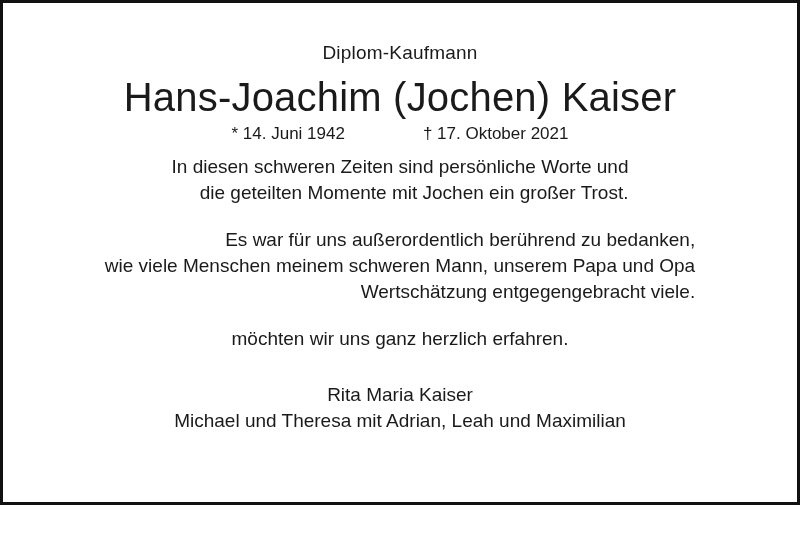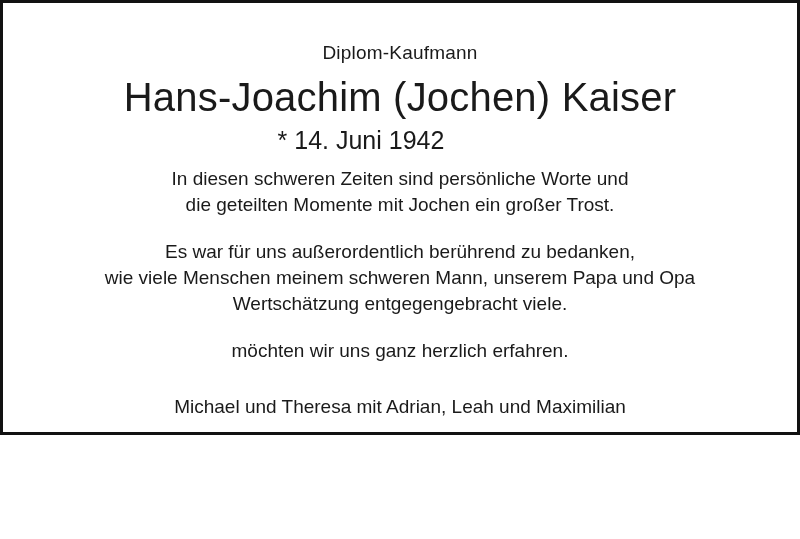--- a/index.html
+++ b/index.html
@@ -10,21 +10,21 @@
   body {
     width: 800px;
     height: 539px;
     font-family: "Liberation Sans", sans-serif;
     color: #1a1a1a;
     overflow: hidden;
   }
   .notice {
     position: relative;
     width: 800px;
-    height: 435px;
+    height: 505px;
     box-sizing: border-box;
     background: #ffffff;
     border: 3px solid #111111;
     padding: 0;
   }
   .notice-inner {
     position: absolute;
     left: 0;
     right: 0;
     top: 0;
@@ -39,39 +39,39 @@
     font-size: 19px;
     line-height: 24px;
     letter-spacing: 0.2px;
     margin-bottom: 8px;
   }
   .name {
     font-size: 40px;
     line-height: 48px;
     font-weight: 400;
     letter-spacing: 0.2px;
-    margin-bottom: 6px;
     white-space: nowrap;
   }
   .dates {
     display: flex;
     justify-content: center;
     align-items: flex-end;
-    font-size: 25px;
+    font-size: 17px;
     line-height: 26px;
-    margin-bottom: 13px;
+    margin-bottom: 7px;
   }
   .dates .birth {
     margin-right: 78px;
   }
   .paragraph {
     font-size: 19px;
     line-height: 26px;
     margin-bottom: 21px;
     max-width: 700px;
+    text-align: right;
   }
   .paragraph .line {
     display: block;
     white-space: nowrap;
   }
   .signatures {
     font-size: 19px;
     line-height: 26px;
     margin-top: 9px;
     margin-bottom: 20px;
@@ -90,36 +90,38 @@
 
 <div class="notice">
   <div class="notice-inner">
 
     <div class="profession">Diplom-Kaufmann</div>
 
     <div class="name">Hans-Joachim (Jochen) Kaiser</div>
 
     <div class="dates">
       <span class="birth">* 14. Juni 1942</span>
+      <span class="death">† 17. Oktober 2021</span>
     </div>
 
     <div class="paragraph">
       <span class="line">In diesen schweren Zeiten sind persönliche Worte und</span>
       <span class="line">die geteilten Momente mit Jochen ein großer Trost.</span>
     </div>
 
     <div class="paragraph">
       <span class="line">Es war für uns außerordentlich berührend zu bedanken,</span>
       <span class="line">wie viele Menschen meinem schweren Mann, unserem Papa und Opa</span>
       <span class="line">Wertschätzung entgegengebracht viele.</span>
     </div>
 
     <div class="paragraph">
       <span class="line">möchten wir uns ganz herzlich erfahren.</span>
     </div>
 
     <div class="signatures">
+      <span class="line">Rita Maria Kaiser</span>
       <span class="line">Michael und Theresa mit Adrian, Leah und Maximilian</span>
     </div>
 
 
   </div>
 </div>
 
 </body></html>

